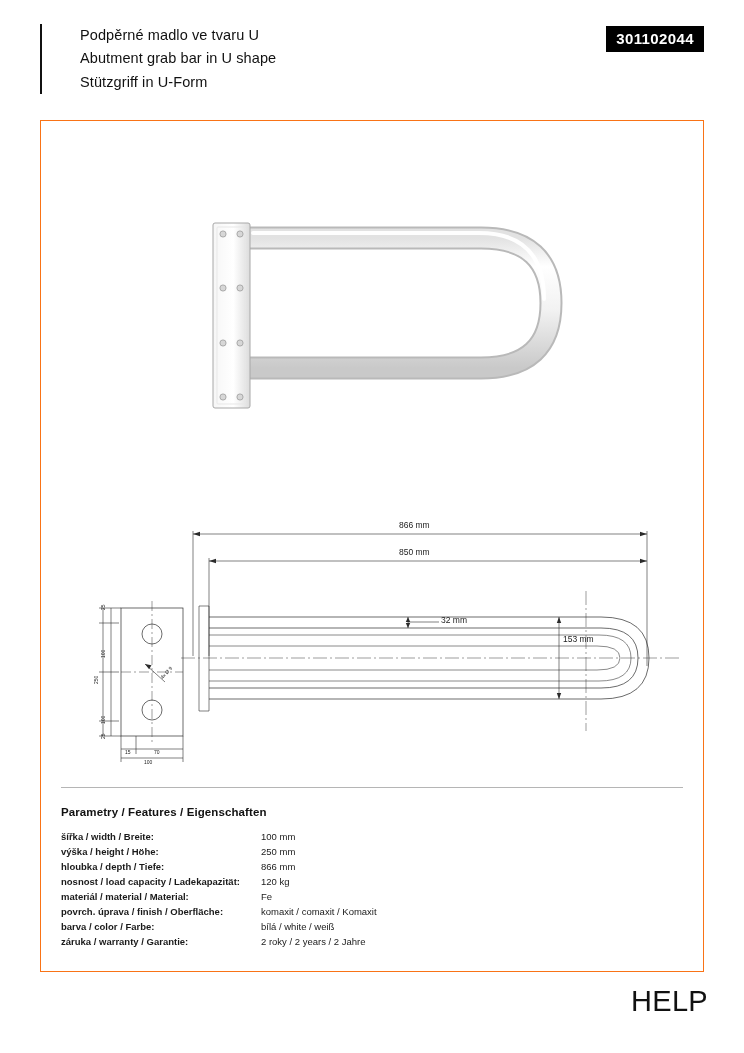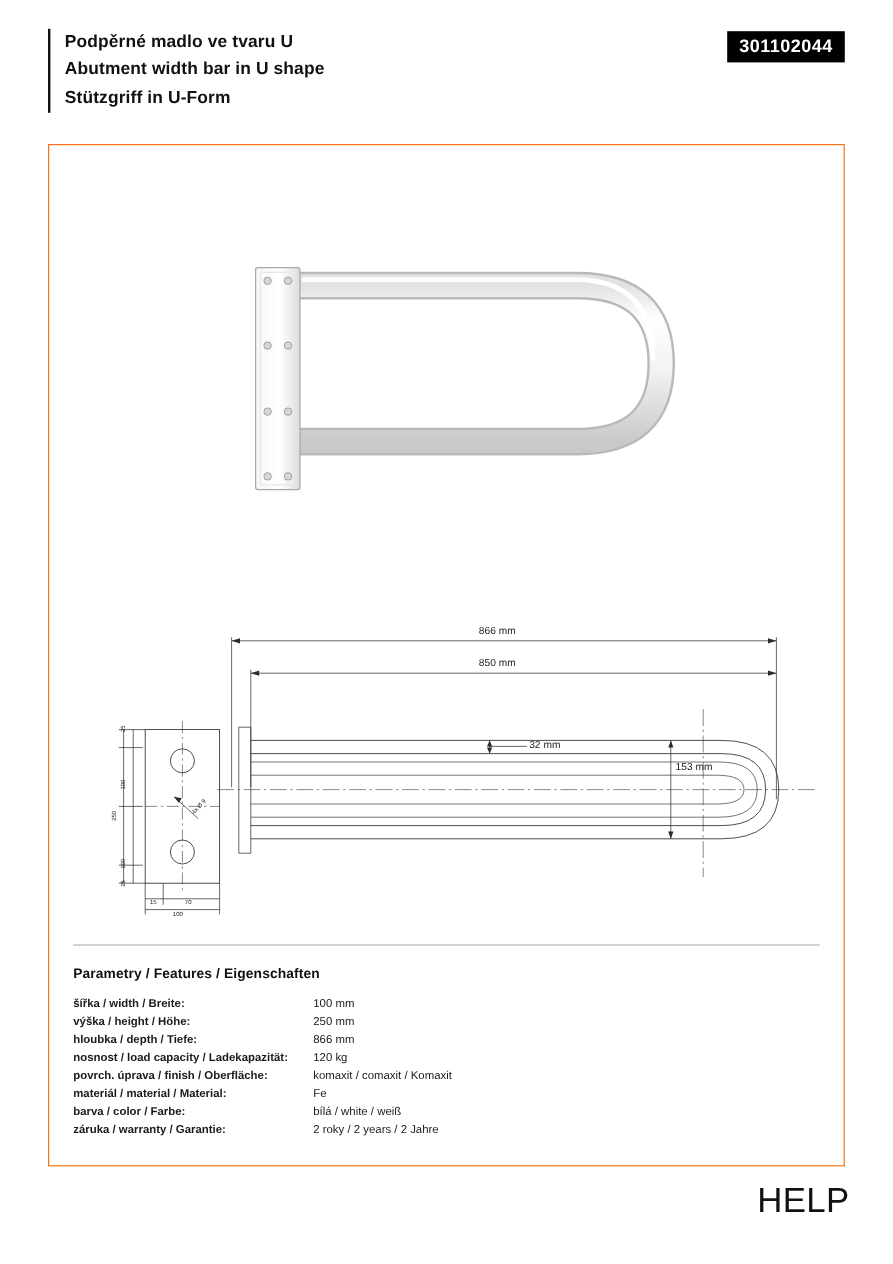--- a/index.html
+++ b/index.html
@@ -54,24 +54,25 @@
     font-weight: normal;
     font-family: "Liberation Sans", sans-serif;
   }
   .title-block {
     border-left: 2px solid #111;
     padding-left: 12px;
     flex: 1;
   }
   .title-line {
     font-size: 14.5px;
-    font-weight: bold;
+    font-weight: normal;
     line-height: 1.62;
     letter-spacing: 0.1px;
     color: #111;
+    margin-left: 26px;
   }
   .code-badge {
     position: absolute;
     right: 0;
     top: 2px;
     background: #000;
     color: #fff;
     font-size: 15px;
     font-weight: bold;
     letter-spacing: 0.4px;
@@ -166,21 +167,21 @@
     color: #111;
     font-family: "Liberation Sans", sans-serif;
   }
 </style>
 </head>
 <body>
 
 <div class="header">
   <div class="title-block">
     <div class="title-line">Podpěrné madlo ve tvaru U</div>
-    <div class="title-line">Abutment width bar in U shape</div>
+    <div class="title-line">Abutment grab bar in U shape</div>
     <div class="title-line">Stützgriff in U-Form</div>
   </div>
   <div class="code-badge">301102044</div>
 </div>
 
 <div class="frame">
 
   <div class="photo-area">
     <svg width="662" height="385" viewBox="0 0 662 385">
       <defs>
@@ -311,28 +312,28 @@
     </div>
     <div class="param-row">
       <div class="param-label">hloubka / depth / Tiefe:</div>
       <div class="param-value">866 mm</div>
     </div>
     <div class="param-row">
       <div class="param-label">nosnost / load capacity / Ladekapazität:</div>
       <div class="param-value">120 kg</div>
     </div>
     <div class="param-row">
+      <div class="param-label">materiál / material / Material:</div>
+      <div class="param-value">Fe</div>
+    </div>
+    <div class="param-row">
       <div class="param-label">povrch. úprava / finish / Oberfläche:</div>
       <div class="param-value">komaxit / comaxit / Komaxit</div>
     </div>
     <div class="param-row">
-      <div class="param-label">materiál / material / Material:</div>
-      <div class="param-value">Fe</div>
-    </div>
-    <div class="param-row">
       <div class="param-label">barva / color / Farbe:</div>
       <div class="param-value">bílá / white / weiß</div>
     </div>
     <div class="param-row">
       <div class="param-label">záruka / warranty / Garantie:</div>
       <div class="param-value">2 roky / 2 years / 2 Jahre</div>
     </div>
   </div>
 </div>
 

